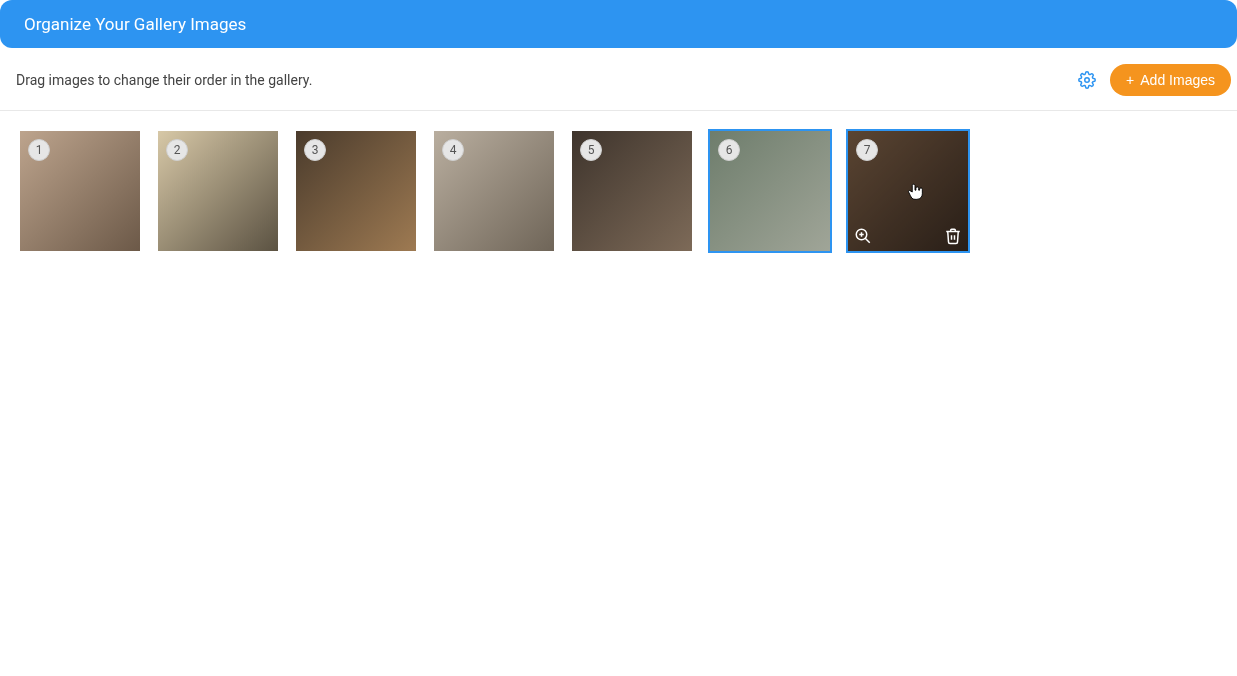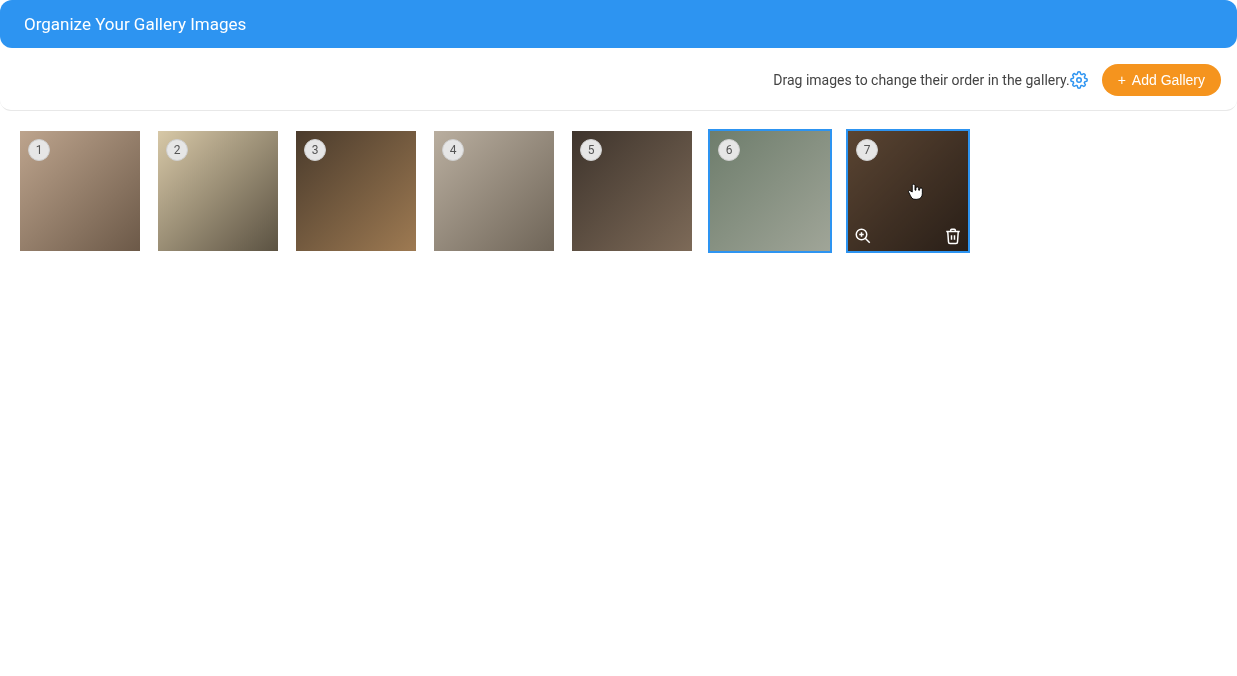--- a/index.html
+++ b/index.html
@@ -18,24 +18,23 @@
       background: #2D94F1;
       color: #ffffff;
       padding: 14px 24px;
       font-size: 17px;
       font-weight: 400;
       border-radius: 12px;
     }
     .toolbar {
       display: flex;
       align-items: center;
-      justify-content: flex-end;
-      padding: 16px 16px 14px 16px;
+      justify-content: space-between;
+      padding: 16px 6px 14px 16px;
       border-bottom: 1px solid #e8e8e8;
-      border-radius: 11px;
     }
     .instruction-text {
       color: #444444;
       font-size: 14px;
     }
     .toolbar-right {
       display: flex;
       align-items: center;
       gap: 14px;
     }
@@ -148,21 +147,21 @@
   <div class="instruction-text">Drag images to change their order in the gallery.</div>
   <div class="toolbar-right">
     <span class="settings-icon">
       <svg viewBox="0 0 24 24" fill="none" stroke="currentColor" stroke-width="2">
         <circle cx="12" cy="12" r="3"></circle>
         <path d="M19.4 15a1.7 1.7 0 0 0 .34 1.87l.06.06a2 2 0 1 1-2.83 2.83l-.06-.06a1.7 1.7 0 0 0-1.87-.34 1.7 1.7 0 0 0-1 1.56V21a2 2 0 1 1-4 0v-.09a1.7 1.7 0 0 0-1-1.56 1.7 1.7 0 0 0-1.87.34l-.06.06a2 2 0 1 1-2.83-2.83l.06-.06a1.7 1.7 0 0 0 .34-1.87 1.7 1.7 0 0 0-1.56-1H3a2 2 0 1 1 0-4h.09a1.7 1.7 0 0 0 1.56-1 1.7 1.7 0 0 0-.34-1.87l-.06-.06a2 2 0 1 1 2.83-2.83l.06.06a1.7 1.7 0 0 0 1.87.34H9a1.7 1.7 0 0 0 1-1.56V3a2 2 0 1 1 4 0v.09a1.7 1.7 0 0 0 1 1.56 1.7 1.7 0 0 0 1.87-.34l.06-.06a2 2 0 1 1 2.83 2.83l-.06.06a1.7 1.7 0 0 0-.34 1.87V9a1.7 1.7 0 0 0 1.56 1H21a2 2 0 1 1 0 4h-.09a1.7 1.7 0 0 0-1.56 1z"></path>
       </svg>
     </span>
     <button class="add-btn">
       <span class="plus">+</span>
-      <span>Add Gallery</span>
+      <span>Add Images</span>
     </button>
   </div>
 </div>
 
 <div class="gallery">
 
   <div class="thumb ph1">
     <div class="badge">1</div>
   </div>
 

